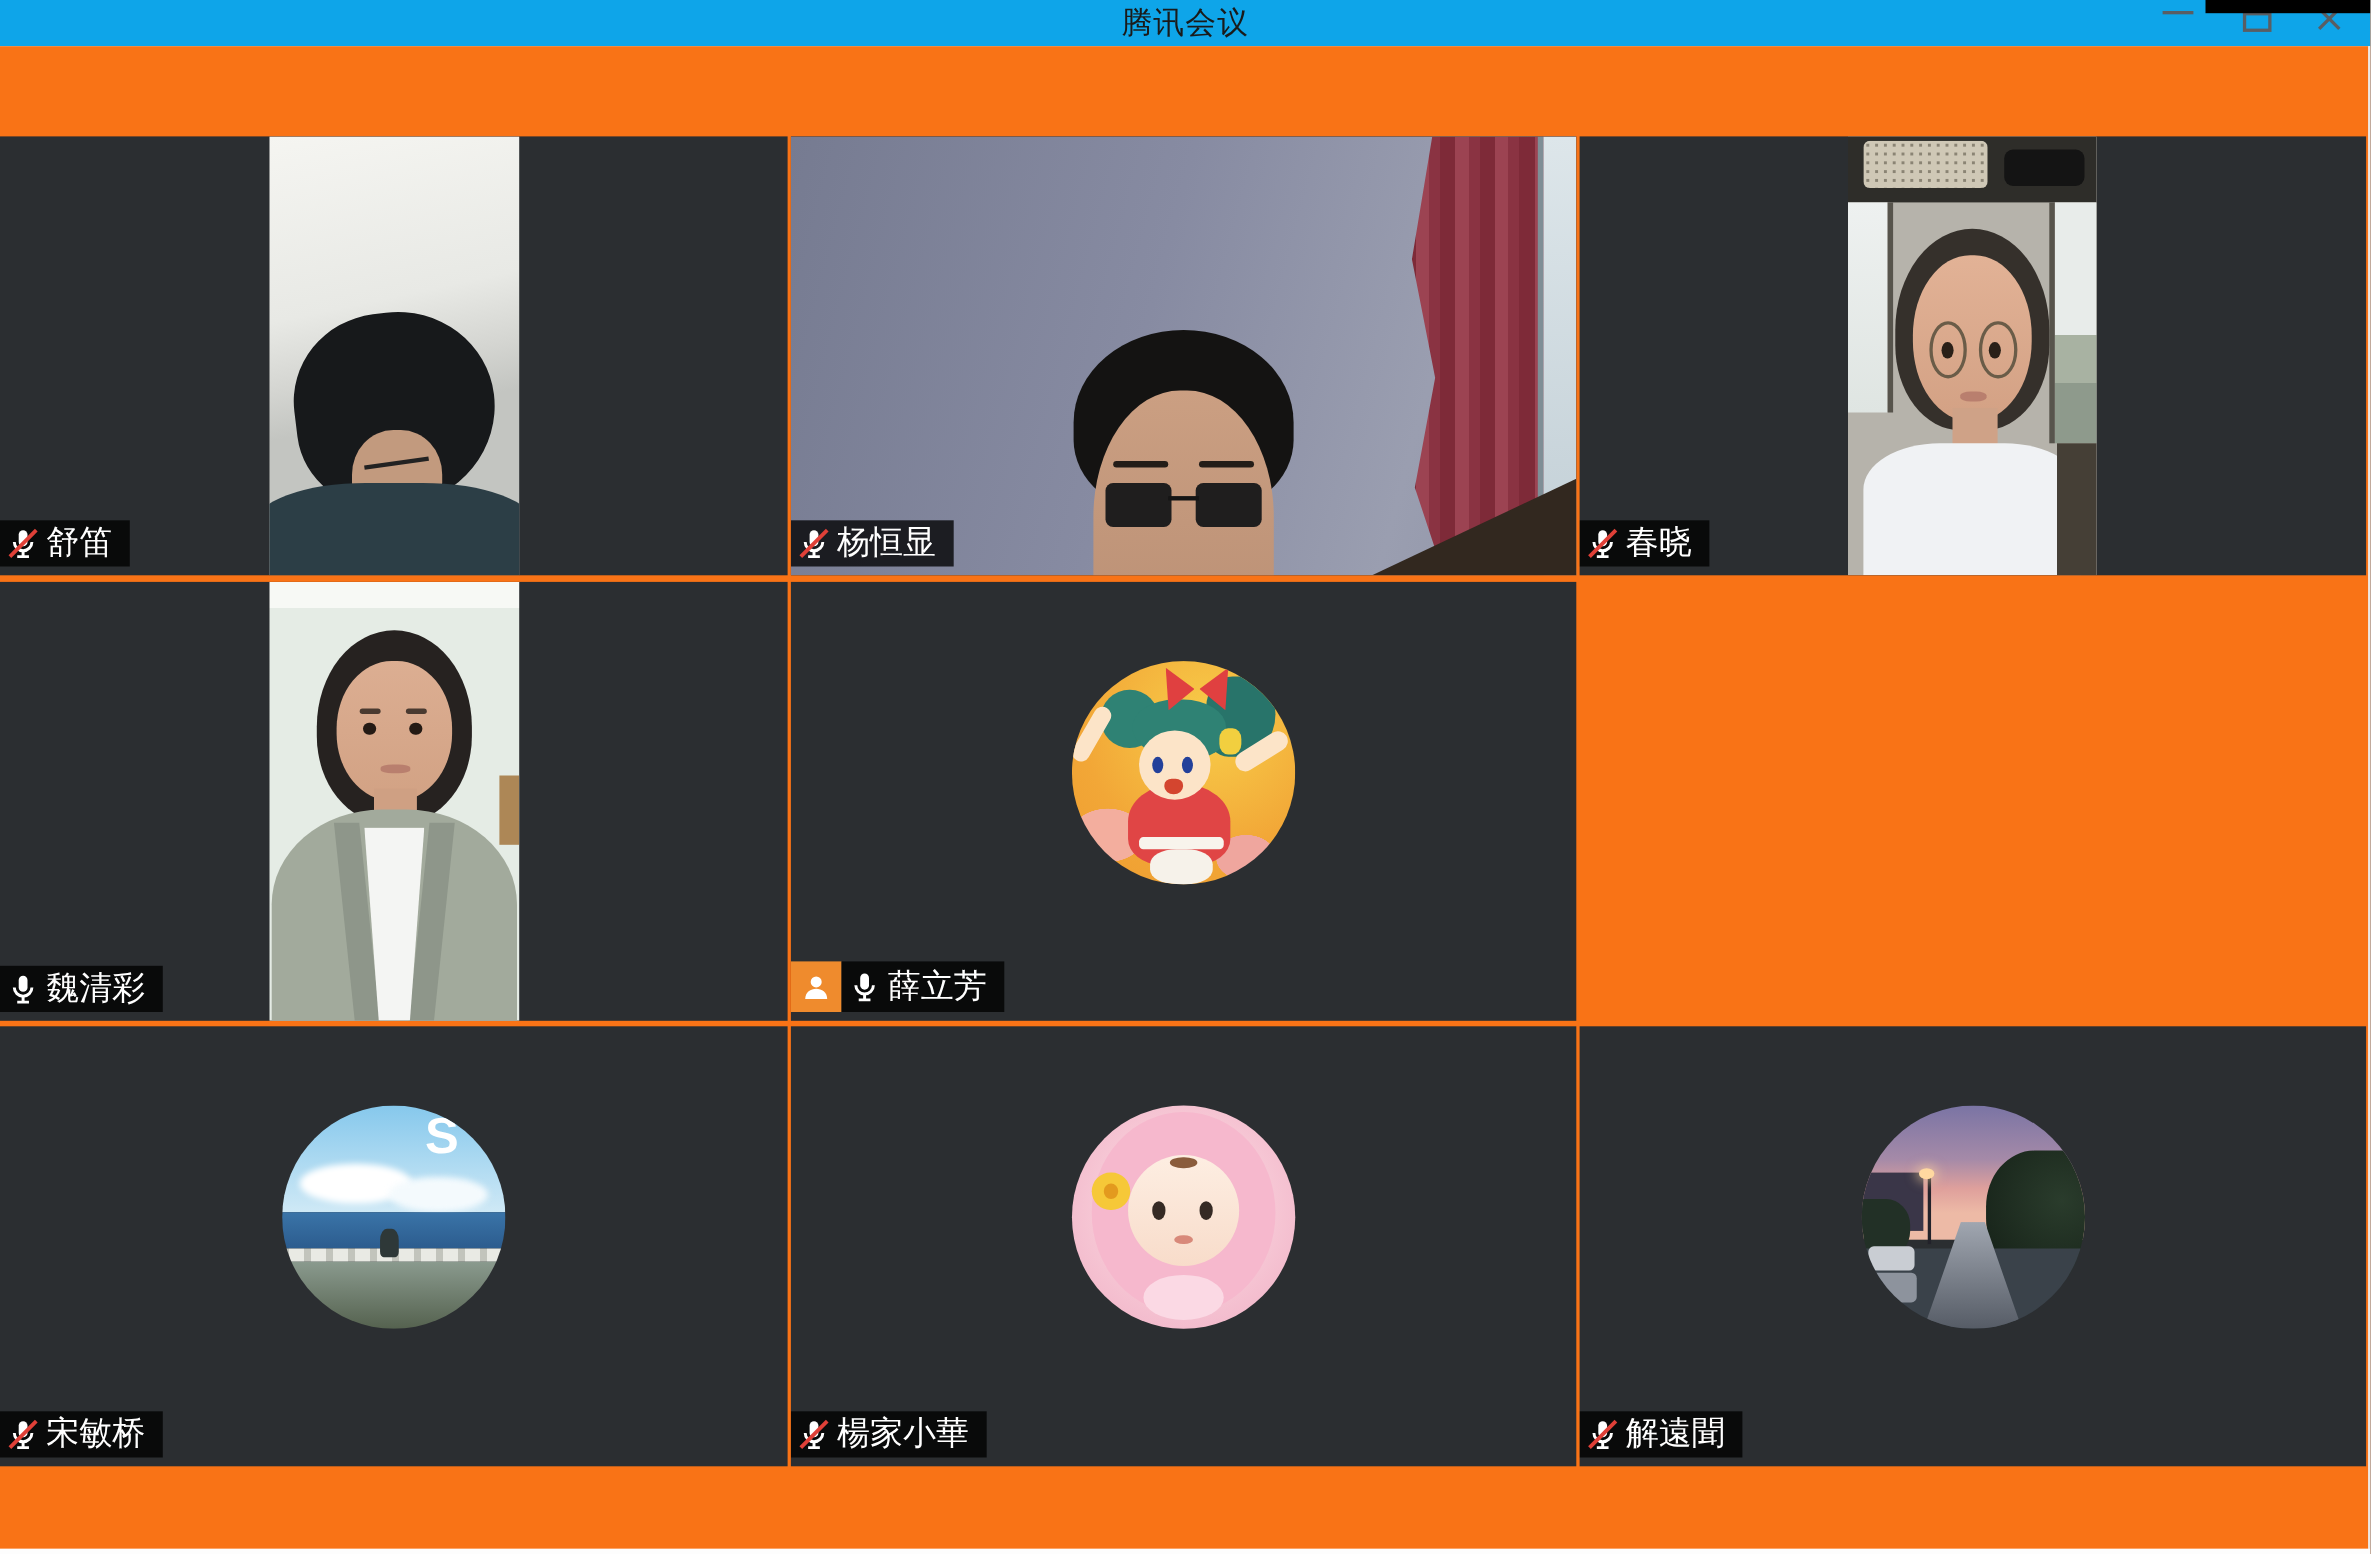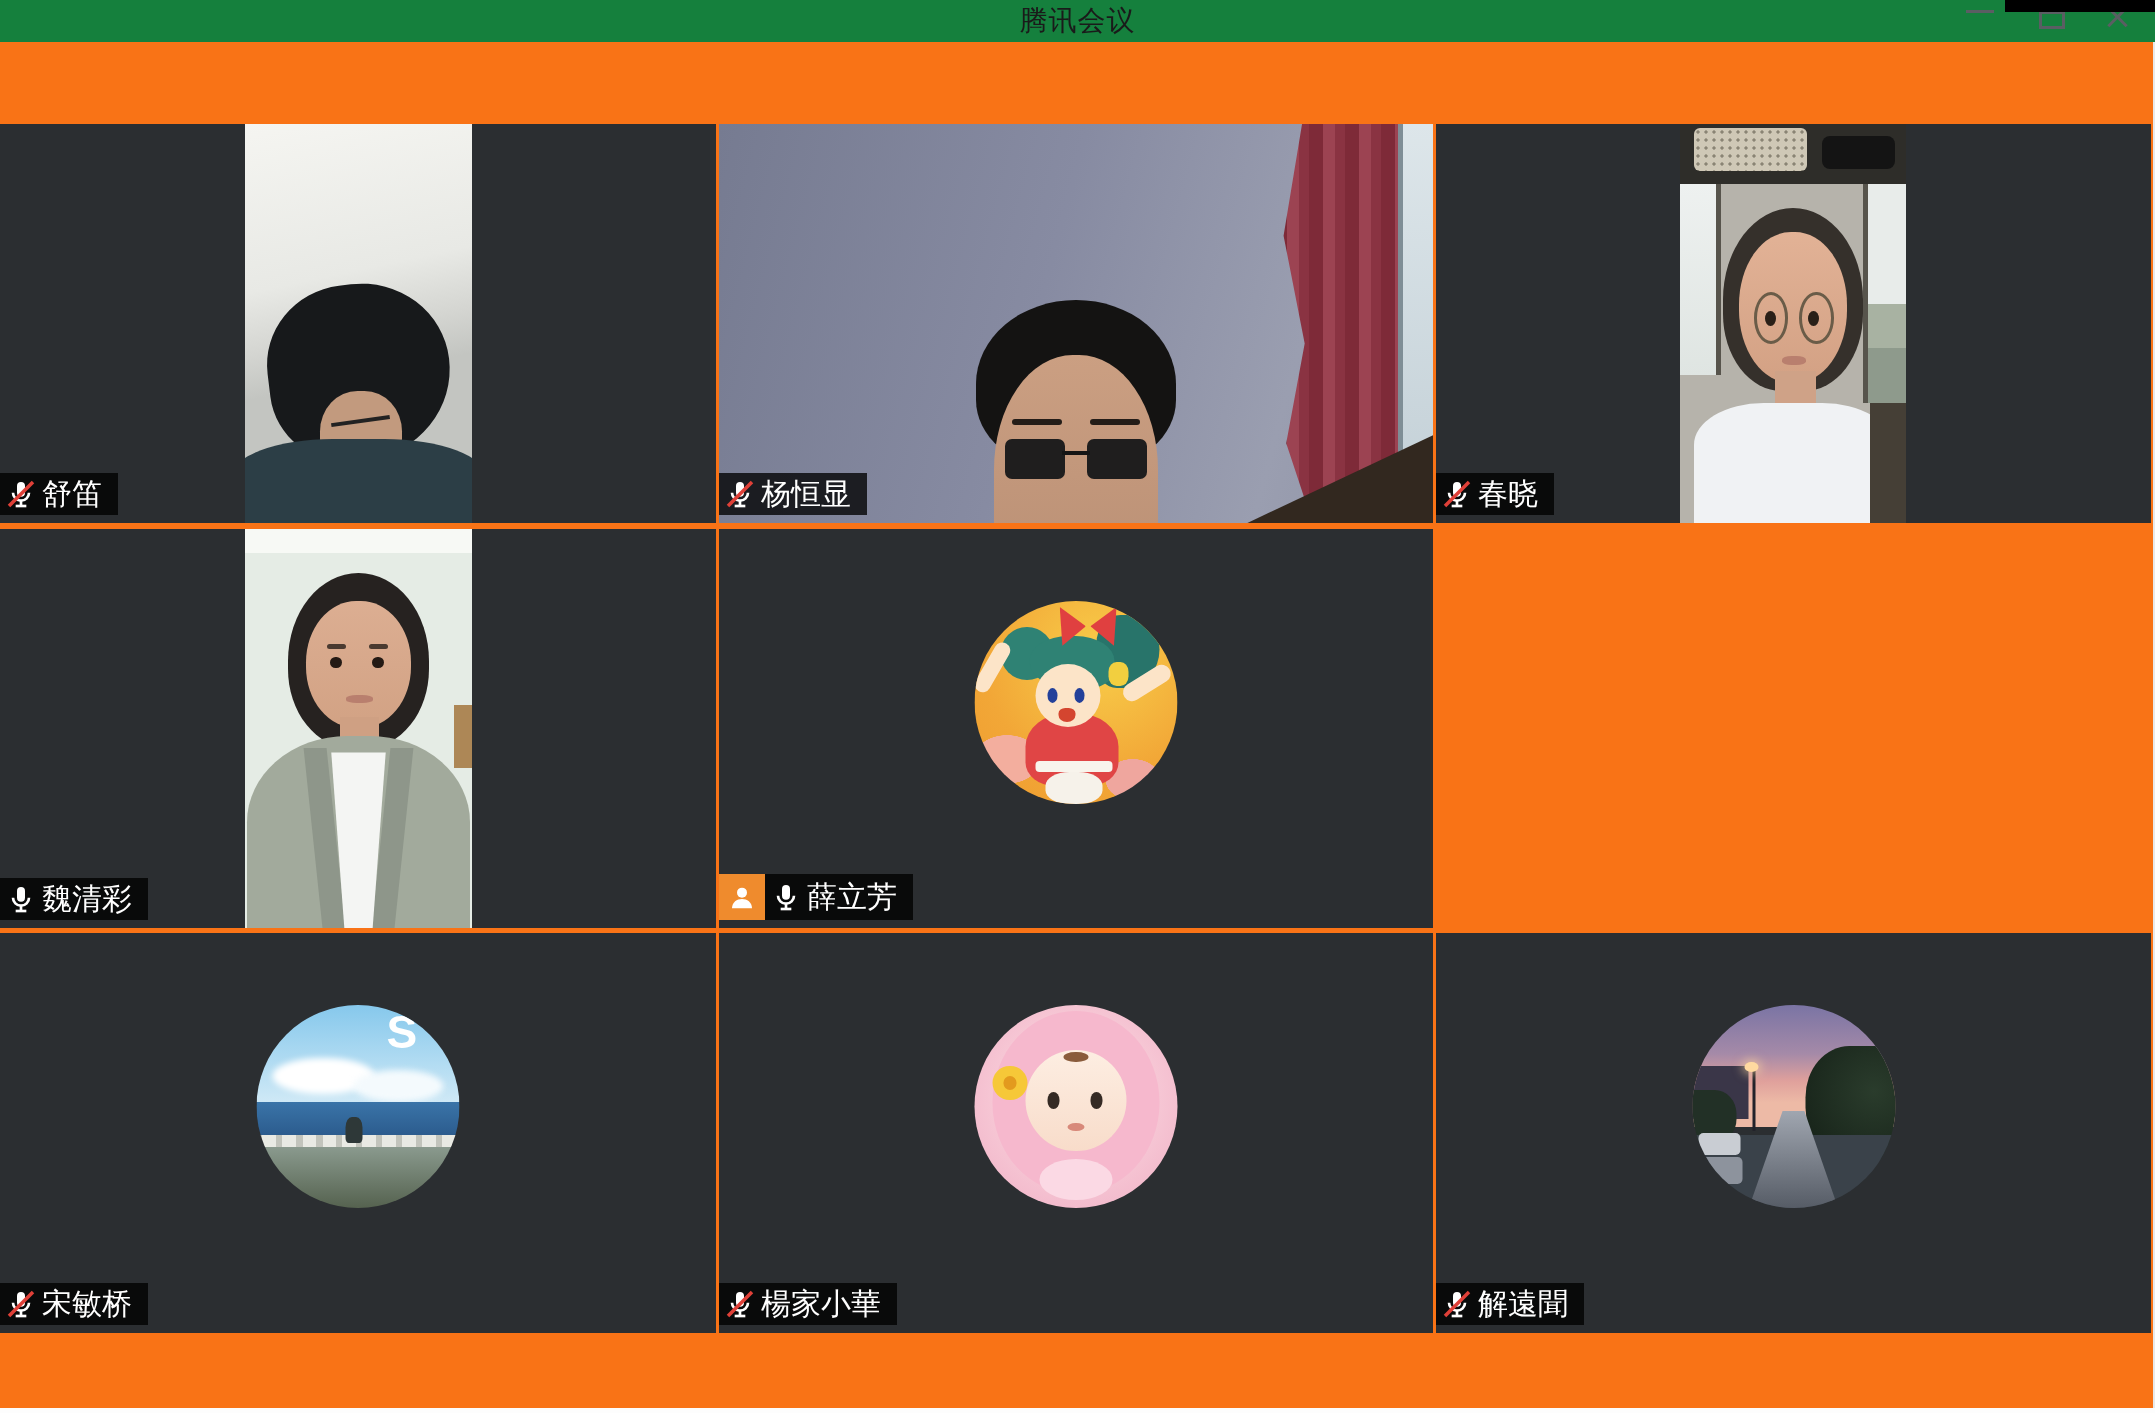--- a/index.html
+++ b/index.html
@@ -1,20 +1,20 @@
 <!DOCTYPE html>
 <html><head>
 <meta charset="utf-8">
 <style>
   html,body{margin:0;padding:0;background:#888;}
   .app{position:relative;width:2155px;height:1413px;background:#fff;overflow:hidden;
        font-family:"Liberation Sans",sans-serif;}
 
   
-  .titlebar{position:absolute;left:0;top:0;width:2155px;height:42px;background:#15803d;}
+  .titlebar{position:absolute;left:0;top:0;width:2155px;height:42px;background:#0ea5e9;}
   .window-title{position:absolute;left:0;top:2px;width:100%;text-align:center;
                 font-size:28px;color:#1a1a1a;letter-spacing:1px;}
   .win-btn{position:absolute;top:0;height:42px;width:44px;cursor:default;}
   .btn-min{left:1958px;}
   .btn-max{left:2028px;}
   .btn-close{left:2096px;}
   .glyph-min{position:absolute;left:8px;top:10px;width:28px;height:3px;background:#5a5e63;}
   .glyph-max{position:absolute;left:11px;top:11px;width:20px;height:12px;border:3px solid #5a5e63;}
   .glyph-close{position:absolute;left:10px;top:6px;width:22px;height:20px;}
   .glyph-close::before,.glyph-close::after{content:"";position:absolute;left:10px;top:-2px;

